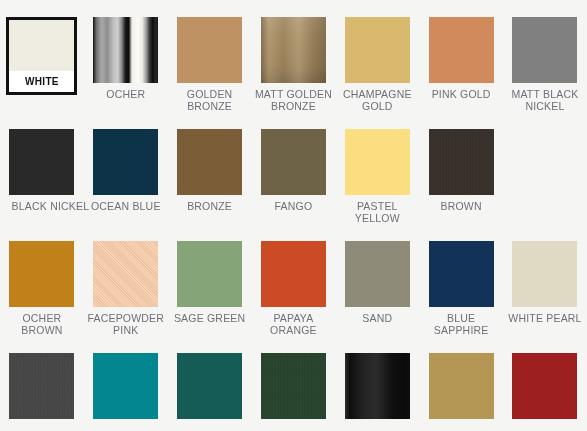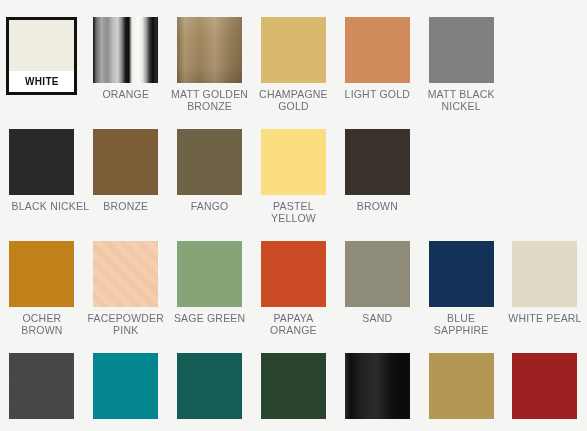--- a/index.html
+++ b/index.html
@@ -170,55 +170,67 @@
       <div class="swatch-cell is-selected">
         <div class="swatch-chip" style="background: rgb(239, 236, 225);">
           <div class="chip-fill tex-none"></div>
           <div class="inner-label">WHITE</div>
         </div>
       </div>
       <div class="swatch-cell">
         <div class="swatch-chip" style="background: rgb(142, 142, 142);">
           <div class="chip-fill tex-chrome"></div>
         </div>
-        <div class="swatch-label" style="color: rgb(111, 111, 122);">ORANGE</div>
+        <div class="swatch-label" style="color: rgb(111, 111, 122);">OCHER</div>
+      </div>
+      <div class="swatch-cell">
+        <div class="swatch-chip" style="background: rgb(191, 146, 100);">
+          <div class="chip-fill tex-none"></div>
+        </div>
+        <div class="swatch-label" style="color: rgb(111, 111, 122);">GOLDEN BRONZE</div>
       </div>
       <div class="swatch-cell">
         <div class="swatch-chip" style="background: rgb(168, 141, 98);">
           <div class="chip-fill tex-brushed"></div>
         </div>
         <div class="swatch-label" style="color: rgb(111, 111, 122);">MATT GOLDEN BRONZE</div>
       </div>
       <div class="swatch-cell">
         <div class="swatch-chip" style="background: rgb(217, 185, 110);">
           <div class="chip-fill tex-none"></div>
         </div>
         <div class="swatch-label" style="color: rgb(111, 111, 122);">CHAMPAGNE GOLD</div>
       </div>
       <div class="swatch-cell">
         <div class="swatch-chip" style="background: rgb(208, 138, 92);">
           <div class="chip-fill tex-none"></div>
         </div>
-        <div class="swatch-label" style="color: rgb(111, 111, 122);">LIGHT GOLD</div>
+        <div class="swatch-label" style="color: rgb(111, 111, 122);">PINK GOLD</div>
       </div>
       <div class="swatch-cell">
         <div class="swatch-chip" style="background: rgb(128, 128, 128);">
           <div class="chip-fill tex-none"></div>
         </div>
         <div class="swatch-label" style="color: rgb(111, 111, 122);">MATT BLACK NICKEL</div>
       </div>
     </div>
     <div class="swatch-row">
       <div class="swatch-cell">
         <div class="swatch-chip" style="background: rgb(41, 41, 42);">
           <div class="chip-fill tex-none"></div>
         </div>
         <div class="swatch-label" style="color: rgb(111, 111, 122); margin-left: 17px;">BLACK NICKEL</div>
       </div>
       <div class="swatch-cell">
+        <div class="swatch-chip" style="background: rgb(13, 51, 73);">
+          <div class="chip-fill tex-none"></div>
+        </div>
+        <div class="swatch-label" style="color: rgb(111, 111, 122);">OCEAN BLUE</div>
+      </div>
+      <div class="swatch-cell">
         <div class="swatch-chip" style="background: rgb(123, 93, 55);">
           <div class="chip-fill tex-none"></div>
         </div>
         <div class="swatch-label" style="color: rgb(111, 111, 122);">BRONZE</div>
       </div>
       <div class="swatch-cell">
         <div class="swatch-chip" style="background: rgb(110, 99, 71);">
           <div class="chip-fill tex-none"></div>
         </div>
         <div class="swatch-label" style="color: rgb(111, 111, 122);">FANGO</div>

